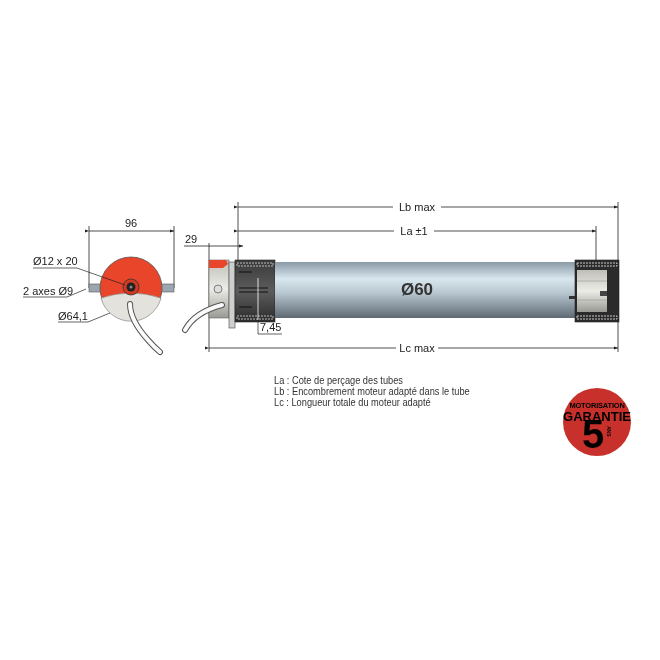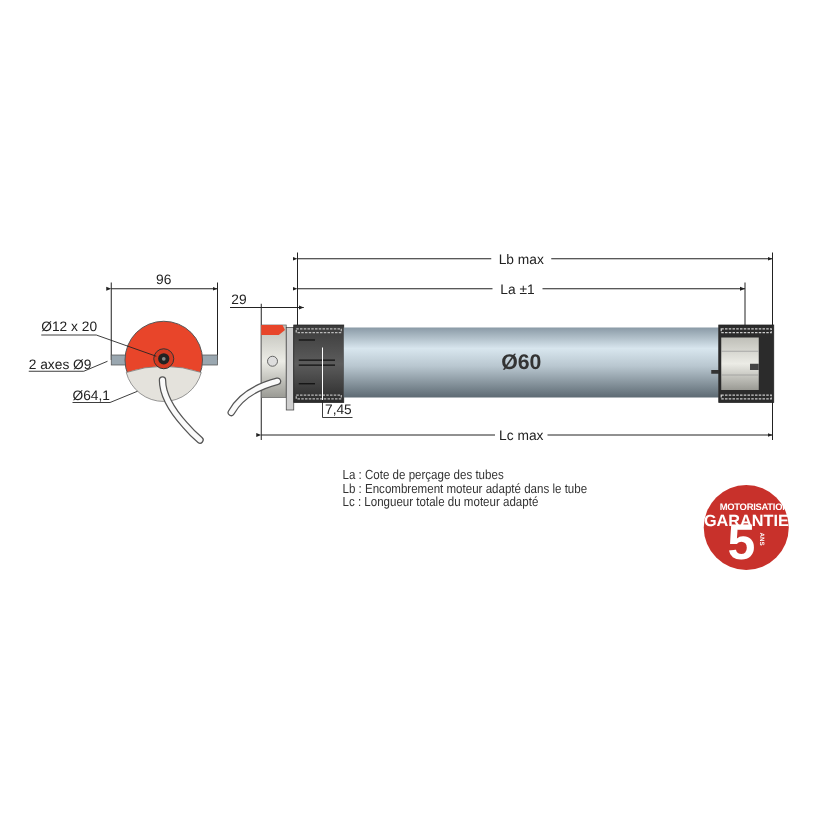--- a/index.html
+++ b/index.html
@@ -1,21 +1,21 @@
 <!DOCTYPE html>
 <html><head>
 <meta charset="utf-8">
 <style>
   html, body { margin:0; padding:0; background:#ffffff; }
   body { width:660px; height:660px; position:relative; overflow:hidden; font-family:"Liberation Sans", sans-serif; }
   #diagram { position:absolute; left:0; top:0; }
   .dimtext { font-family:"Liberation Sans", sans-serif; font-size:11px; fill:#222; }
   .legend { position:absolute; left:274px; top:375px; font-family:"Liberation Sans", sans-serif; font-size:10.5px; color:#333; line-height:11px; transform:scaleX(0.88); transform-origin:left top; white-space:nowrap; }
   .legend div { margin:0; }
-  .badge { position:absolute; left:563px; top:388px; width:68px; height:68px; border-radius:50%; background:#c8312b; color:#ffffff; text-align:right; }
+  .badge { position:absolute; left:563px; top:388px; width:68px; height:68px; border-radius:50%; background:#c8312b; color:#000000; text-align:center; }
   .badge .t1 { position:absolute; top:13px; left:0; width:100%; font-size:7.5px; font-weight:bold; letter-spacing:-0.2px; }
   .badge .t2 { position:absolute; top:21px; left:0; width:100%; font-size:13px; font-weight:bold; }
   .badge .num { position:absolute; top:26px; left:19px; font-size:40px; font-weight:bold; line-height:40px; }
   .badge .ans { position:absolute; top:38px; left:43px; font-size:5px; font-weight:bold; writing-mode:vertical-rl; }
 </style>
 </head>
 <body>
 
 <svg id="diagram" width="660" height="660" viewBox="0 0 660 660">
   <defs>

